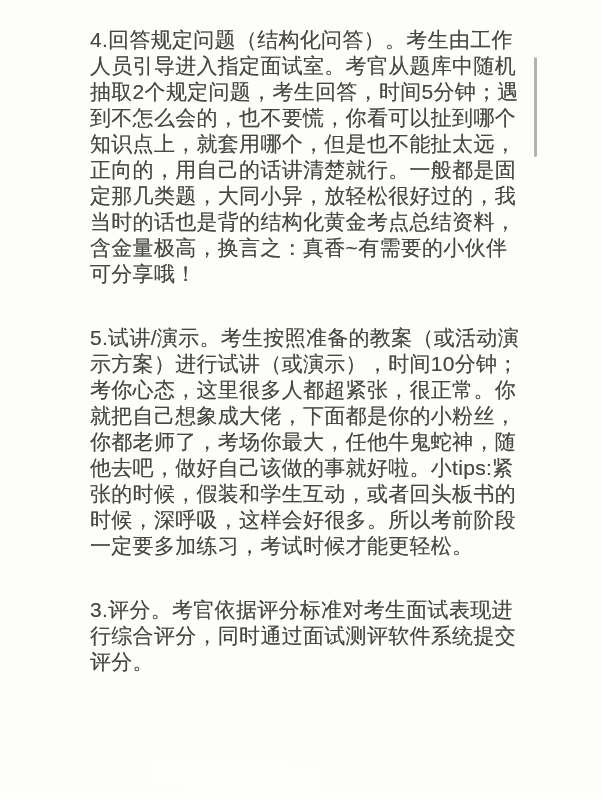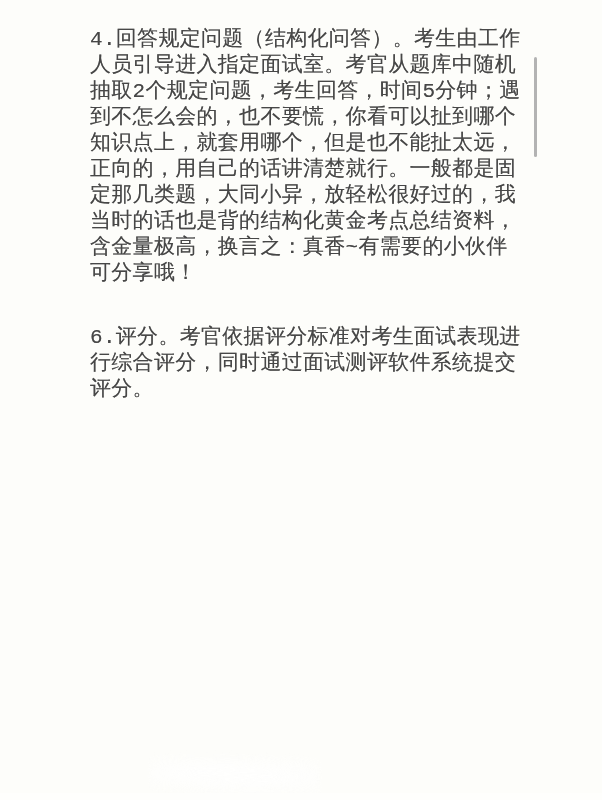--- a/index.html
+++ b/index.html
@@ -27,21 +27,20 @@
   }
   .content p {
     margin: 0 17px 38px 0;
     font-size: 21px;
     line-height: 26px;
     letter-spacing: 0.3px;
     color: #474747;
     text-align: left;
     text-shadow: 0 0 0.5px rgba(71,71,71,0.55);
     overflow-wrap: break-word;
-    font-family: Liberation Mono, monospace;
   }
   .scrollbar-track {
     position: absolute;
     left: 532px;
     top: 0;
     width: 8px;
     height: 800px;
   }
   .scrollbar-thumb {
     position: absolute;
@@ -73,21 +72,22 @@
     background: #fefefc;
   }
 </style>
 </head>
 <body style="background: rgb(253, 253, 250);">
 
 <div class="page">
 
   <div class="content">
     <p style="color: rgb(71, 71, 71);">4.回答规定问题（结构化问答）。考生由工作人员引导进入指定面试室。考官从题库中随机抽取2个规定问题，考生回答，时间5分钟；遇到不怎么会的，也不要慌，你看可以扯到哪个知识点上，就套用哪个，但是也不能扯太远，正向的，用自己的话讲清楚就行。一般都是固定那几类题，大同小异，放轻松很好过的，我当时的话也是背的结构化黄金考点总结资料，含金量极高，换言之：真香~有需要的小伙伴可分享哦！</p>
-    <p style="color: rgb(71, 71, 71);">6.评分。考官依据评分标准对考生面试表现进行综合评分，同时通过面试测评软件系统提交评分。</p>
+    <p style="color: rgb(71, 71, 71);">5.试讲/演示。考生按照准备的教案（或活动演示方案）进行试讲（或演示），时间10分钟；考你心态，这里很多人都超紧张，很正常。你就把自己想象成大佬，下面都是你的小粉丝，你都老师了，考场你最大，任他牛鬼蛇神，随他去吧，做好自己该做的事就好啦。小tips:紧张的时候，假装和学生互动，或者回头板书的时候，深呼吸，这样会好很多。所以考前阶段一定要多加练习，考试时候才能更轻松。</p>
+    <p style="color: rgb(71, 71, 71);">3.评分。考官依据评分标准对考生面试表现进行综合评分，同时通过面试测评软件系统提交评分。</p>
   </div>
 
   <div class="scrollbar-track">
     <div class="scrollbar-thumb" style="background: rgb(179, 179, 179);"></div>
   </div>
 
   <div class="watermark"></div>
 
   <div class="bottom-band"></div>
 

